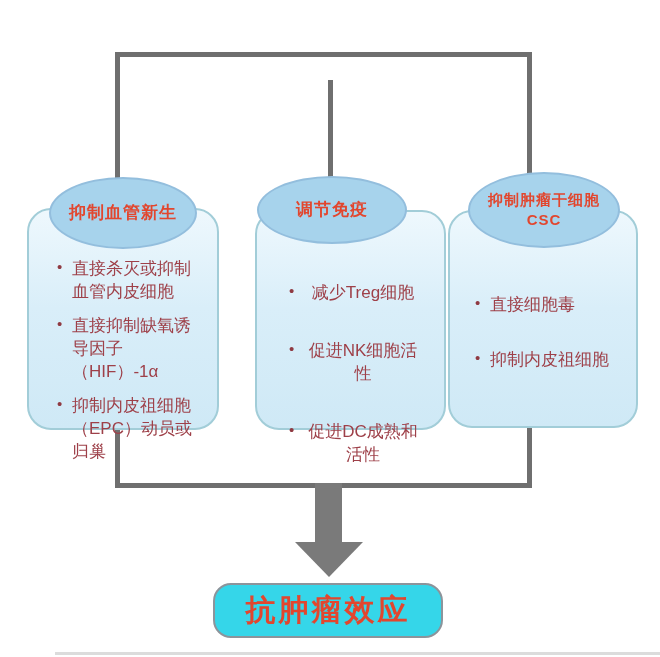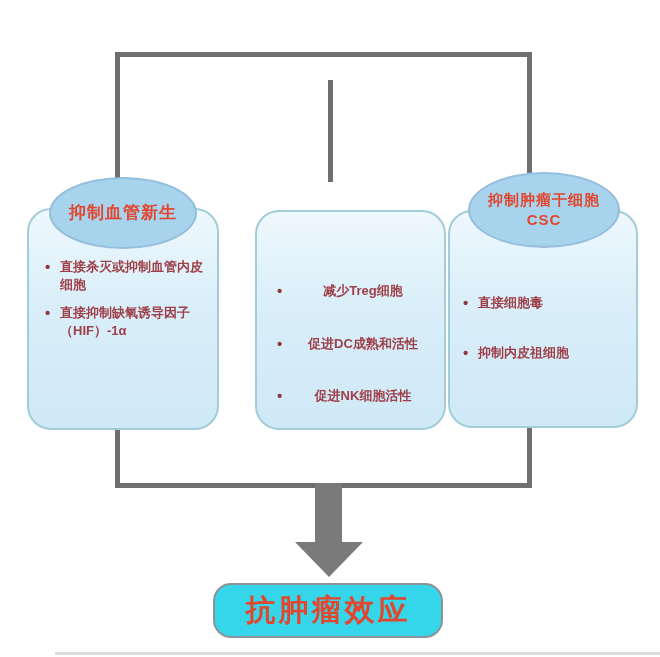--- a/index.html
+++ b/index.html
@@ -43,22 +43,22 @@
     position:absolute;z-index:4;background:#a7d3ec;border:2px solid #93bedd;
     border-radius:50%;display:flex;flex-direction:column;align-items:center;
     justify-content:center;color:#e2462e;font-weight:bold;font-size:17px;
     line-height:1.35;text-align:center;box-sizing:border-box;letter-spacing:1px;
   }
   .ellipse-1{left:49px;top:177px;width:148px;height:72px;}
   .ellipse-2{left:257px;top:176px;width:150px;height:68px;}
   .ellipse-3{left:468px;top:172px;width:152px;height:76px;font-size:15px;}
   
   .bullets{
-    list-style:none;margin:0;padding:0 10px 0 14px;
-    color:#9e4049;font-weight:bold;font-size:13px;line-height:1.35;
+    list-style:none;margin:12px;padding:0 10px 0 14px;
+    color:#9e4049;font-weight:normal;font-size:17px;line-height:1.35;
   }
   .bullets li{position:relative;padding-left:17px;}
   .bullets li::before{
     content:"\2022";position:absolute;left:2px;top:-1px;font-size:15px;color:#8f3a42;
   }
   .panel-1 .bullets{margin-top:48px;}
   .panel-1 .bullets li{margin-bottom:11px;}
   .panel-2 .bullets{margin-top:70px;padding-left:18px;}
   .panel-2 .bullets li{margin-bottom:35px;}
   .panel-3 .bullets{margin-top:82px;padding-left:11px;}
@@ -77,32 +77,36 @@
   <div class="conn line-v-center"></div>
   <div class="conn line-h-bottom"></div>
   <div class="arrow-shaft conn"></div>
   <div class="arrow-head"></div>
 
 
   <div class="panel panel-1">
     <ul class="bullets">
       <li>直接杀灭或抑制血管内皮细胞</li>
       <li>直接抑制缺氧诱导因子（HIF）-1α</li>
+      <li>抑制内皮祖细胞（EPC）动员或归巢</li>
     </ul>
   </div>
   <div class="ellipse ellipse-1">
     <span>抑制血管新生</span>
   </div>
 
   <div class="panel panel-2">
     <ul class="bullets">
       <li>减少Treg细胞</li>
+      <li>促进NK细胞活性</li>
       <li>促进DC成熟和活性</li>
-      <li>促进NK细胞活性</li>
     </ul>
+  </div>
+  <div class="ellipse ellipse-2">
+    <span>调节免疫</span>
   </div>
 
   <div class="panel panel-3">
     <ul class="bullets">
       <li>直接细胞毒</li>
       <li>抑制内皮祖细胞</li>
     </ul>
   </div>
   <div class="ellipse ellipse-3">
     <span>抑制肿瘤干细胞</span>

